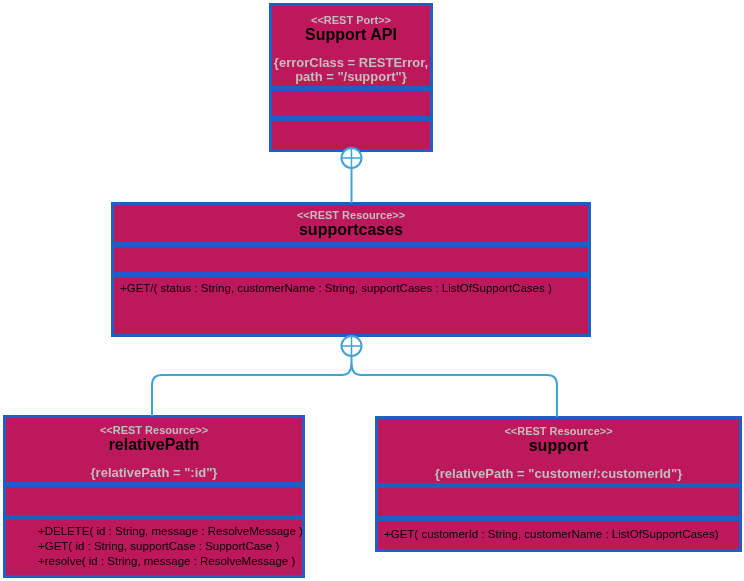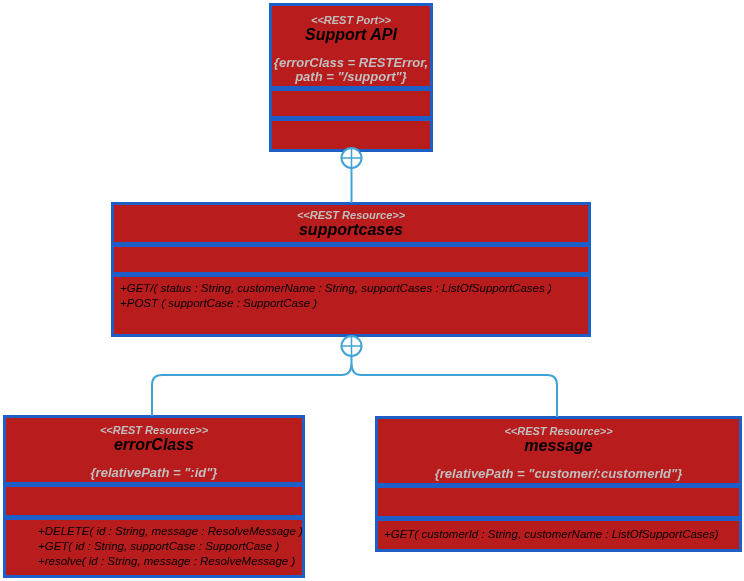--- a/index.html
+++ b/index.html
@@ -7,22 +7,21 @@
     position:relative;
     width:744px; height:581px;
     background:var(--background, #ffffff);
     font-family:"Liberation Sans", sans-serif;
     overflow:hidden;
   }
   .uml-box { position:absolute; display:flex; flex-direction:column; }
   .compartment {
     box-sizing:border-box;
     border:3px solid var(--box-border, #1d5fc6);
-    background:#b91c1c;
-    font-style:italic;
+    background:#be185d;
   }
   .compartment + .compartment { margin-top:-1px; }
   .header { text-align:center; overflow:hidden; }
   .stereotype {
     color:var(--muted-text, #bfbfbf);
     font-weight:bold; font-size:11px; line-height:13px;
     white-space:nowrap;
   }
   .node-name {
     color:var(--text, #000000);
@@ -90,44 +89,43 @@
   </div>
 
   <div class="uml-box" style="left:111px; top:202px; width:480px;">
     <div class="compartment header pad-sm" style="height:43px;">
       <div class="stereotype">&lt;&lt;REST Resource&gt;&gt;</div>
       <div class="node-name">supportcases</div>
     </div>
     <div class="compartment" style="height:31px;"></div>
     <div class="compartment methods" style="height:63px;">
       <div class="method-line">+GET/( status : String, customerName : String, supportCases : ListOfSupportCases )</div>
-      <div class="method-line">+POST ( supportCase : SupportCase )</div>
     </div>
   </div>
 
   <div class="uml-box" style="left:3px; top:415px; width:302px;">
     <div class="compartment header pad-md" style="height:70px;">
       <div class="stereotype">&lt;&lt;REST Resource&gt;&gt;</div>
-      <div class="node-name">errorClass</div>
+      <div class="node-name">relativePath</div>
       <div class="props">
         <div>{relativePath = ":id"}</div>
       </div>
     </div>
     <div class="compartment" style="height:34px;"></div>
     <div class="compartment methods" style="height:61px;padding-left:32px;">
       <div class="method-line">+DELETE( id : String, message : ResolveMessage )</div>
       <div class="method-line">+GET( id : String, supportCase : SupportCase )</div>
       <div class="method-line">+resolve( id : String, message : ResolveMessage )</div>
     </div>
   </div>
 
   <div class="uml-box" style="left:375px; top:416px; width:367px;">
     <div class="compartment header pad-md" style="height:70px;">
       <div class="stereotype">&lt;&lt;REST Resource&gt;&gt;</div>
-      <div class="node-name">message</div>
+      <div class="node-name">support</div>
       <div class="props">
         <div>{relativePath = "customer/:customerId"}</div>
       </div>
     </div>
     <div class="compartment" style="height:34px;"></div>
     <div class="compartment methods" style="height:34px; padding-top:6px;">
       <div class="method-line">+GET( customerId : String, customerName : ListOfSupportCases)</div>
     </div>
   </div>
 

